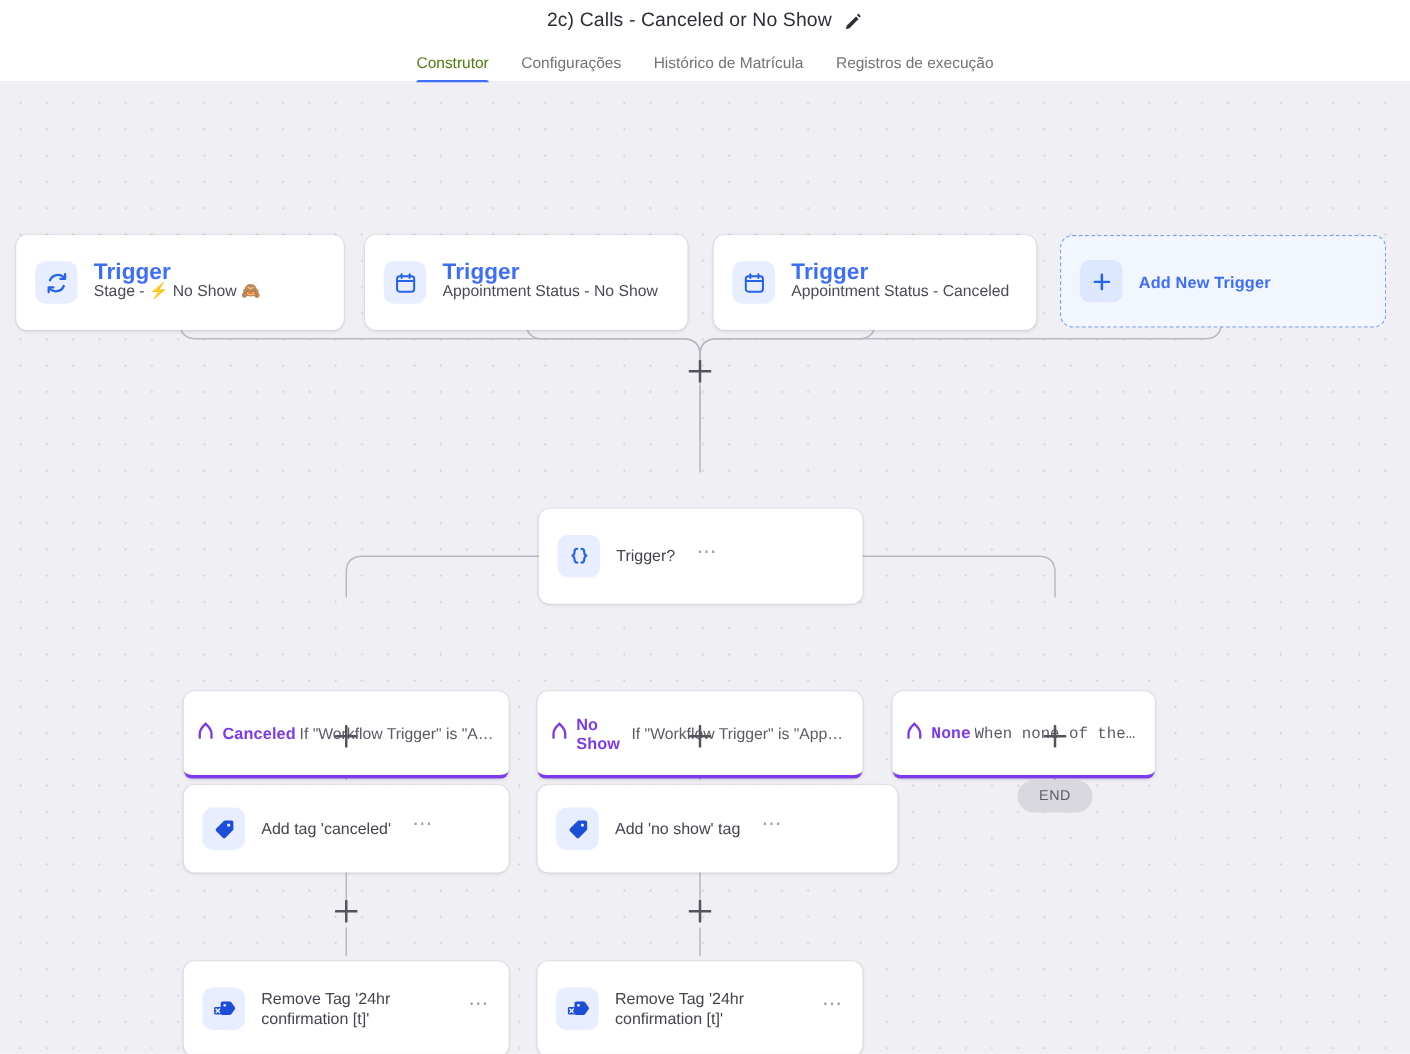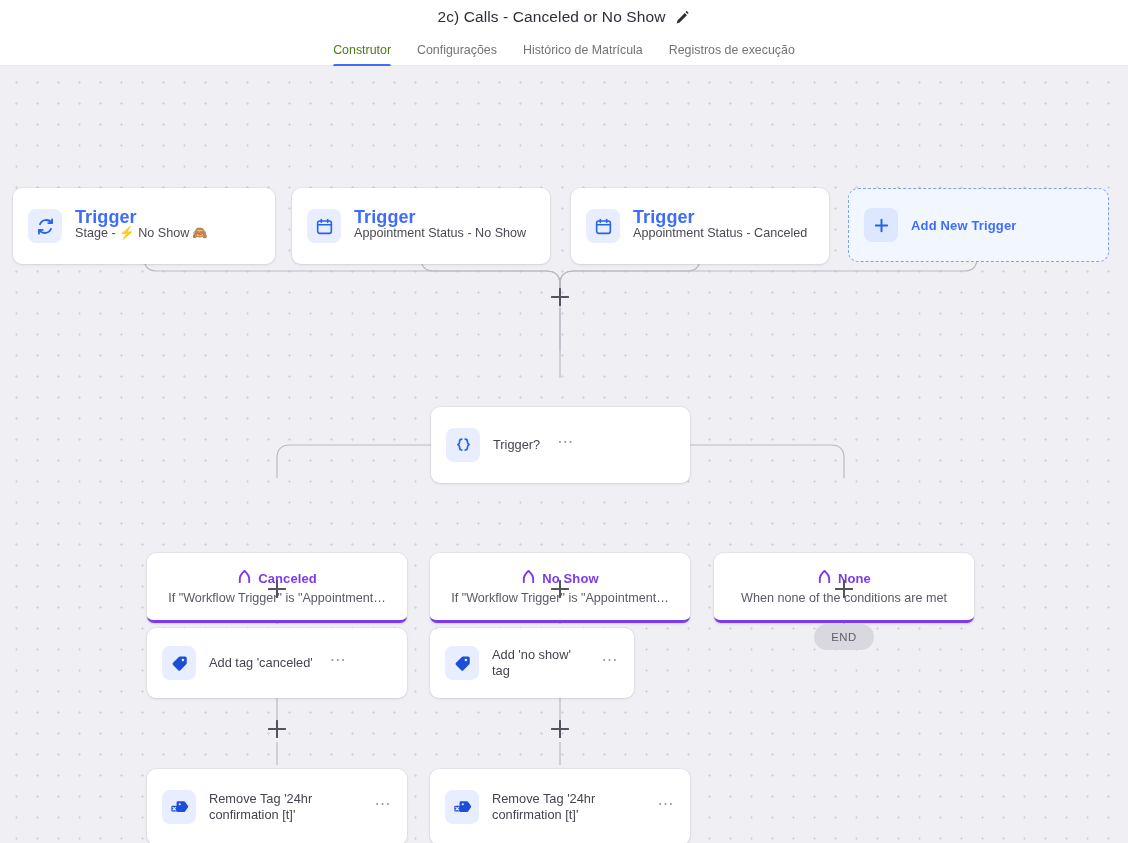--- a/index.html
+++ b/index.html
@@ -104,21 +104,21 @@
     font-size: 13px; font-weight: 700; color: #3d6dfb; letter-spacing: .15px;
   }
 
   
   .branch {
     position: absolute;
     background: #ffffff;
     border-radius: 9px 9px 7px 7px;
     border-bottom: 3.5px solid #7c3aed;
     box-shadow: 0 1px 3px rgba(24,28,52,.10), 0 0 0 1px rgba(30,35,70,.045);
-    display: flex; flex-direction: column; align-items: center;
+    display: flex; align-items: center;
     justify-content: center; gap: 3px; padding: 0 10px;
     overflow: hidden;
   }
   .branch-head {
     display: flex; align-items: center; gap: 6px; justify-content: center;
   }
   .branch-name {
     font-size: 13px; font-weight: 700; color: #7c3aed; letter-spacing: .1px;
   }
   .branch-desc {
@@ -305,21 +305,21 @@
         <svg width="15" height="15" viewBox="0 0 16 16" fill="none" stroke="#7c3aed" stroke-width="2" stroke-linecap="round" stroke-linejoin="round">
           <path d="M3 14V10.6C3 7.2 5.2 4.6 8 2.2"></path>
           <path d="M13 14V10.6C13 7.2 10.8 4.6 8 2.2"></path>
         </svg>
       </span>
       <span class="branch-name">No Show</span>
     </div>
     <div class="branch-desc">If "Workflow Trigger" is "Appointment…</div>
   </div>
 
-  <div class="branch" style="left:714px; top:487px; width:260px; height:70px;">
+  <div class="branch" style="left:714px; top:487px; width:210px; height:70px;font-family:Liberation Mono, monospace;">
     <div class="branch-head">
       <span>
         <svg width="15" height="15" viewBox="0 0 16 16" fill="none" stroke="#7c3aed" stroke-width="2" stroke-linecap="round" stroke-linejoin="round">
           <path d="M3 14V10.6C3 7.2 5.2 4.6 8 2.2"></path>
           <path d="M13 14V10.6C13 7.2 10.8 4.6 8 2.2"></path>
         </svg>
       </span>
       <span class="branch-name">None</span>
     </div>
     <div class="branch-desc">When none of the conditions are met</div>
@@ -339,21 +339,21 @@
         <svg width="19" height="19" viewBox="0 0 20 20" fill="#1d4ed8">
           <path d="M10.4 2.6H16a1.6 1.6 0 0 1 1.6 1.6v5.5a1.6 1.6 0 0 1-.47 1.13l-6.2 6.2a1.6 1.6 0 0 1-2.26 0l-5.5-5.5a1.6 1.6 0 0 1 0-2.26l6.2-6.2a1.6 1.6 0 0 1 1.03-.47z"></path>
           <circle cx="13.6" cy="6.4" r="1.35" fill="#e8eeff"></circle>
         </svg>
       </span>
       <span class="node-label">Add tag 'canceled'</span>
       <span class="dots">⋯</span>
     </div>
   </div>
 
-  <div class="node" style="left:430px; top:562px; width:204px; height:70px;">
+  <div class="node" style="left:430px; top:562px; width:288px; height:70px;">
     <div class="node-inner">
       <span class="icon-box">
         <svg width="19" height="19" viewBox="0 0 20 20" fill="#1d4ed8">
           <path d="M10.4 2.6H16a1.6 1.6 0 0 1 1.6 1.6v5.5a1.6 1.6 0 0 1-.47 1.13l-6.2 6.2a1.6 1.6 0 0 1-2.26 0l-5.5-5.5a1.6 1.6 0 0 1 0-2.26l6.2-6.2a1.6 1.6 0 0 1 1.03-.47z"></path>
           <circle cx="13.6" cy="6.4" r="1.35" fill="#e8eeff"></circle>
         </svg>
       </span>
       <span class="node-label">Add 'no show' tag</span>
       <span class="dots">⋯</span>
     </div>

